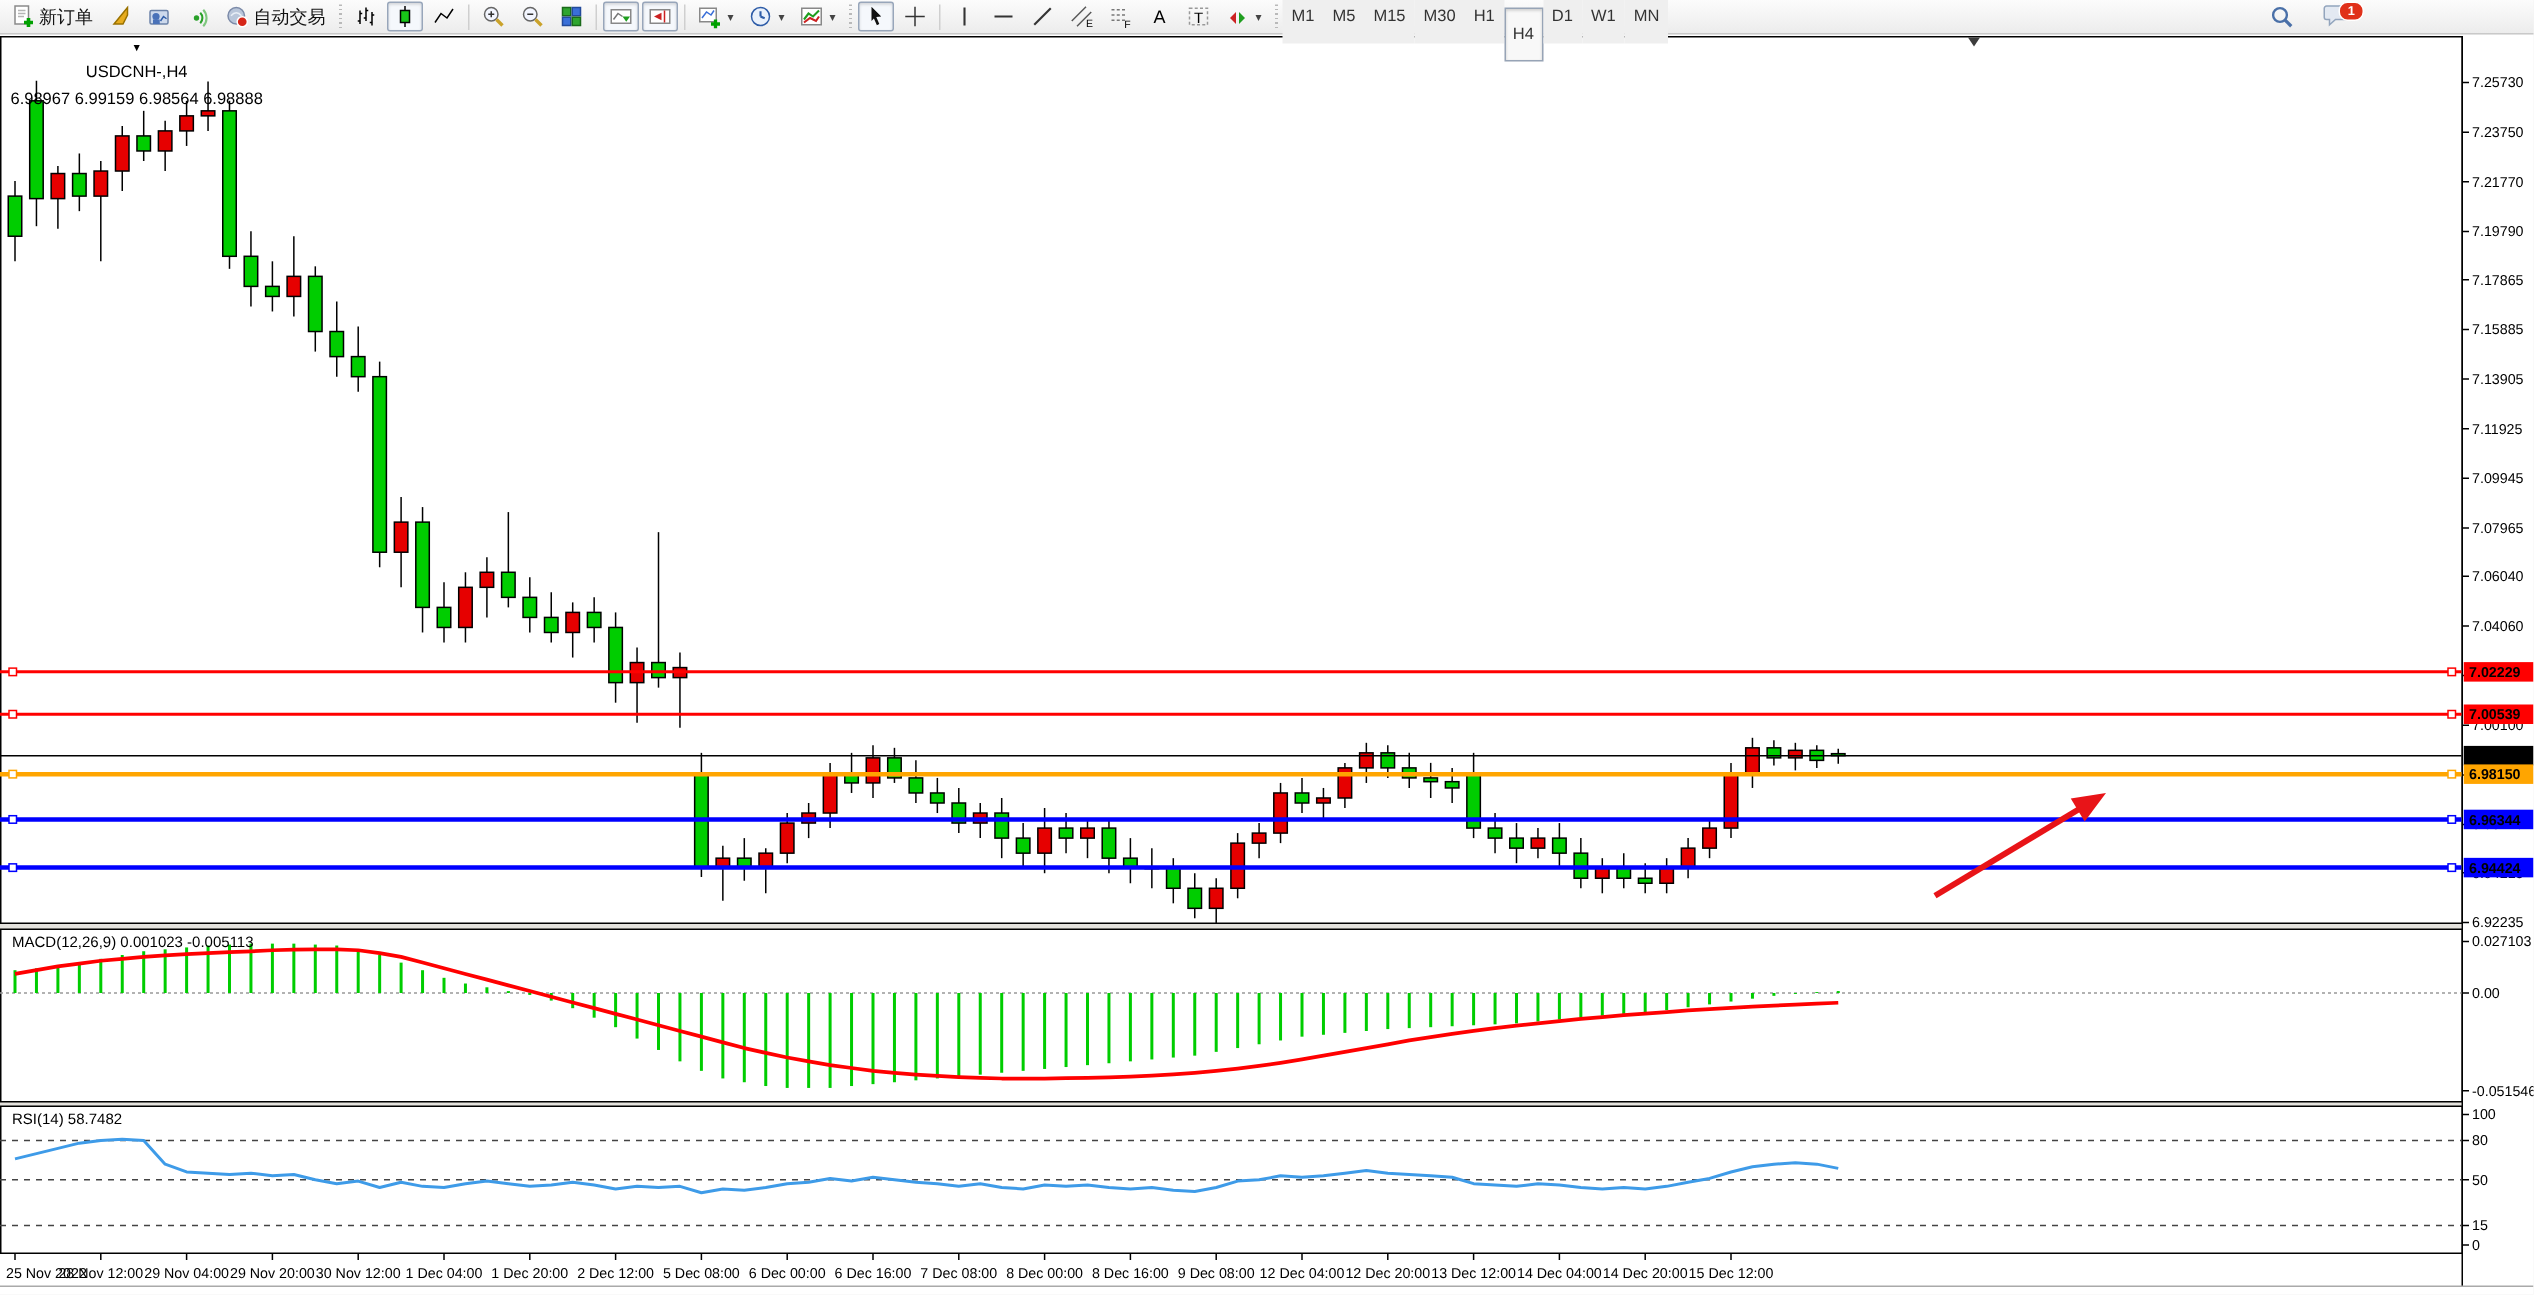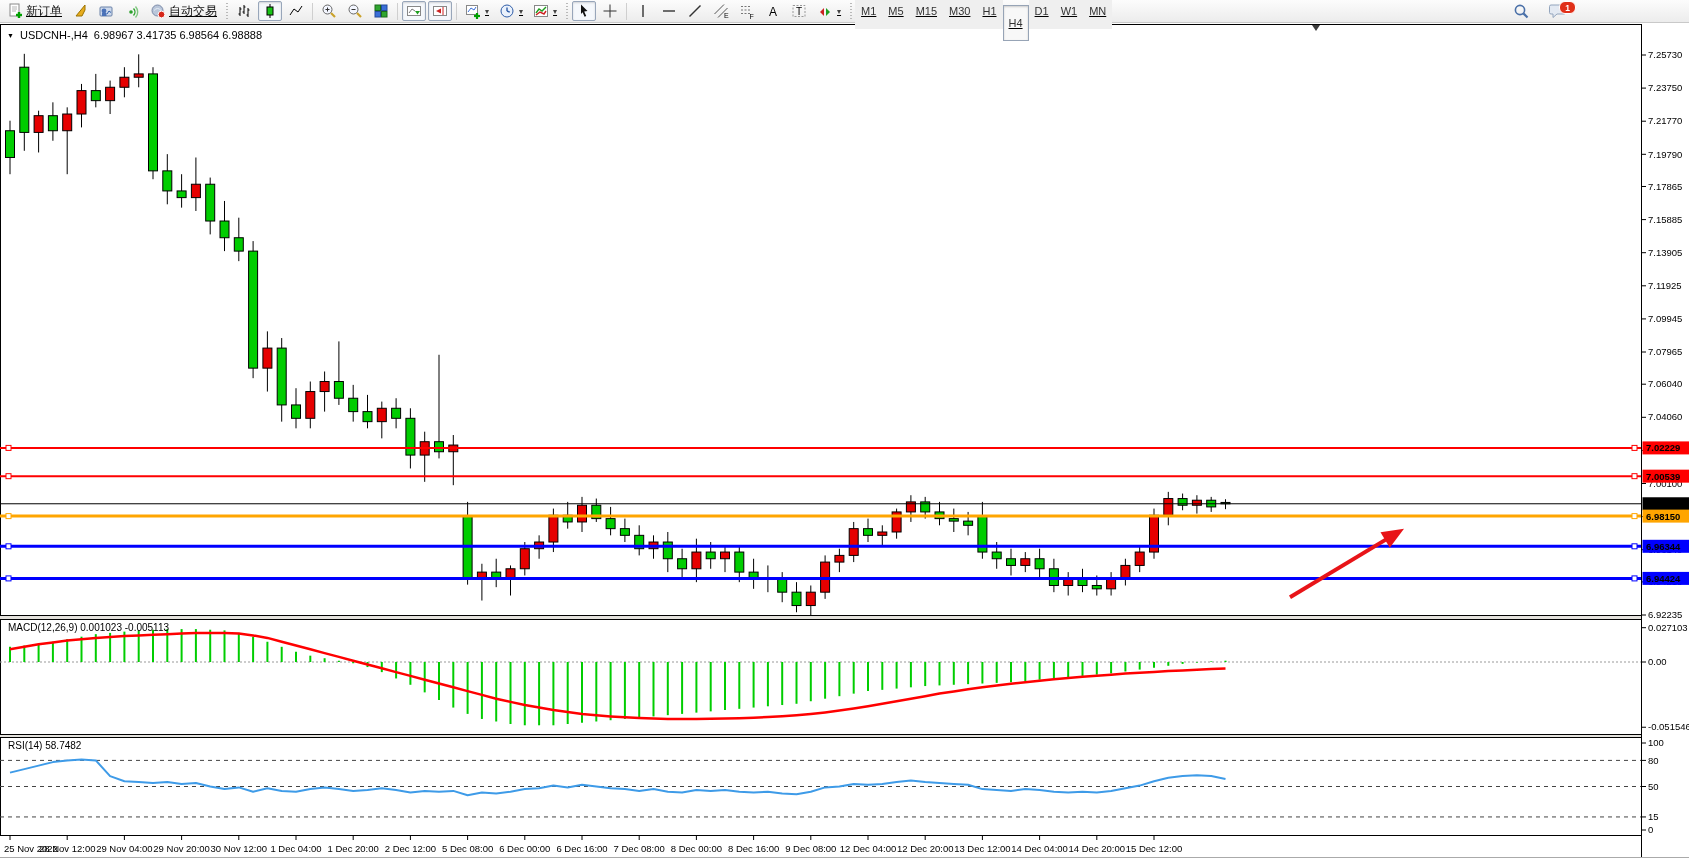--- a/index.html
+++ b/index.html
@@ -1,38 +1,38 @@
 <!DOCTYPE html>
 <html><head>
 <meta charset="utf-8">
 <style>
   html,body{margin:0;padding:0;width:1689px;height:863px;overflow:hidden;background:#f0f0f0;
     font-family:"Liberation Sans",sans-serif;-webkit-font-smoothing:antialiased;}
   
   .toolbar{position:absolute;left:0;top:0;width:1689px;height:23px;
     background:linear-gradient(#fcfcfc,#ececec);border-bottom:1px solid #c9c9c9;
-    display:flex;align-items:center;padding-left:2px;box-sizing:border-box;z-index:10;text-decoration:underline;}
+    display:flex;align-items:center;padding-left:2px;box-sizing:border-box;z-index:10;}
   .tb{display:inline-flex;align-items:center;gap:3px;height:20px;padding:0 3px;margin:0 1px;
     background:transparent;border:1px solid transparent;border-radius:2px;font-size:12px;color:#222;cursor:default;}
   .tb.active{background:#f5f8fc;border:1px solid #98a6ba;box-shadow:inset 0 1px 2px rgba(0,0,0,.15);}
   .tb .cn{font-size:12px;color:#111;}
   .sep{width:1px;height:17px;background:#cfcfcf;margin:0 3px;}
   .grip{width:5px;height:17px;margin:0 2px;
     background-image:repeating-linear-gradient(#b9b9b9 0 1px,transparent 1px 3px);background-size:2px 100%;background-repeat:no-repeat;background-position:center;}
   .caret{font-size:8px;color:#444;margin-left:1px;}
   .tf{font-size:11px;color:#333;padding:0 5px;height:36px;display:inline-flex;align-items:center;border:1px solid transparent;margin:0;}
   .tf.active{background:#f8f8f8;border:1px solid #97a4b6;box-shadow:inset 0 1px 2px rgba(0,0,0,.18);margin-top:24px;}
   .tb-right{position:absolute;right:118px;top:0;height:23px;display:flex;align-items:center;}
   .badge{position:absolute;top:1px;right:-5px;min-width:11px;height:11px;border-radius:6px;background:#e03019;color:#fff;
     font-size:8.5px;font-weight:bold;display:flex;align-items:center;justify-content:center;padding:0 2px;border:1px solid #fff;}
   .chat-wrap{position:relative;margin-left:8px;}
   
   .chart-area{position:absolute;left:0;top:23px;width:1689px;height:840px;background:#fff;}
   #chart{position:absolute;left:0;top:-23px;}
-  .chart-title{position:absolute;left:7px;top:6px;z-index:5;font-size:11px;color:#000;display:flex;align-items:center;gap:6px;}
+  .chart-title{position:absolute;left:7px;top:6px;z-index:5;font-size:11px;color:#000;display:flex;align-items:center;gap:6px;flex-direction:column;}
   .chart-title .tri{font-size:7px;color:#000;}
   svg text{font-family:"Liberation Sans",sans-serif;fill:#000;}
 </style>
 </head>
 <body>
 
 <div class="toolbar">
   <button class="tb">
     <svg width="16" height="16">
         <rect x="3" y="1" width="9" height="12" fill="#fff" stroke="#8a8a8a"></rect>
@@ -666,15 +666,15 @@
         <text x="1648" y="789.7" font-size="9.5">50</text>
         <line x1="1642" y1="816.95" x2="1646" y2="816.95" stroke="#000"></line>
         <text x="1648" y="820.1500000000001" font-size="9.5">15</text>
         <line x1="1642" y1="830" x2="1646" y2="830" stroke="#000"></line>
         <text x="1648" y="833.2" font-size="9.5">0</text>
       </g>
     </svg>
   <div class="chart-title">
     <span class="tri">▼</span>
     <span>USDCNH-,H4</span>
-    <span>6.98967 3.41735 6.98564 6.98888</span>
+    <span>6.98967 6.99159 6.98564 6.98888</span>
   </div>
 </div>
 
 </body></html>

